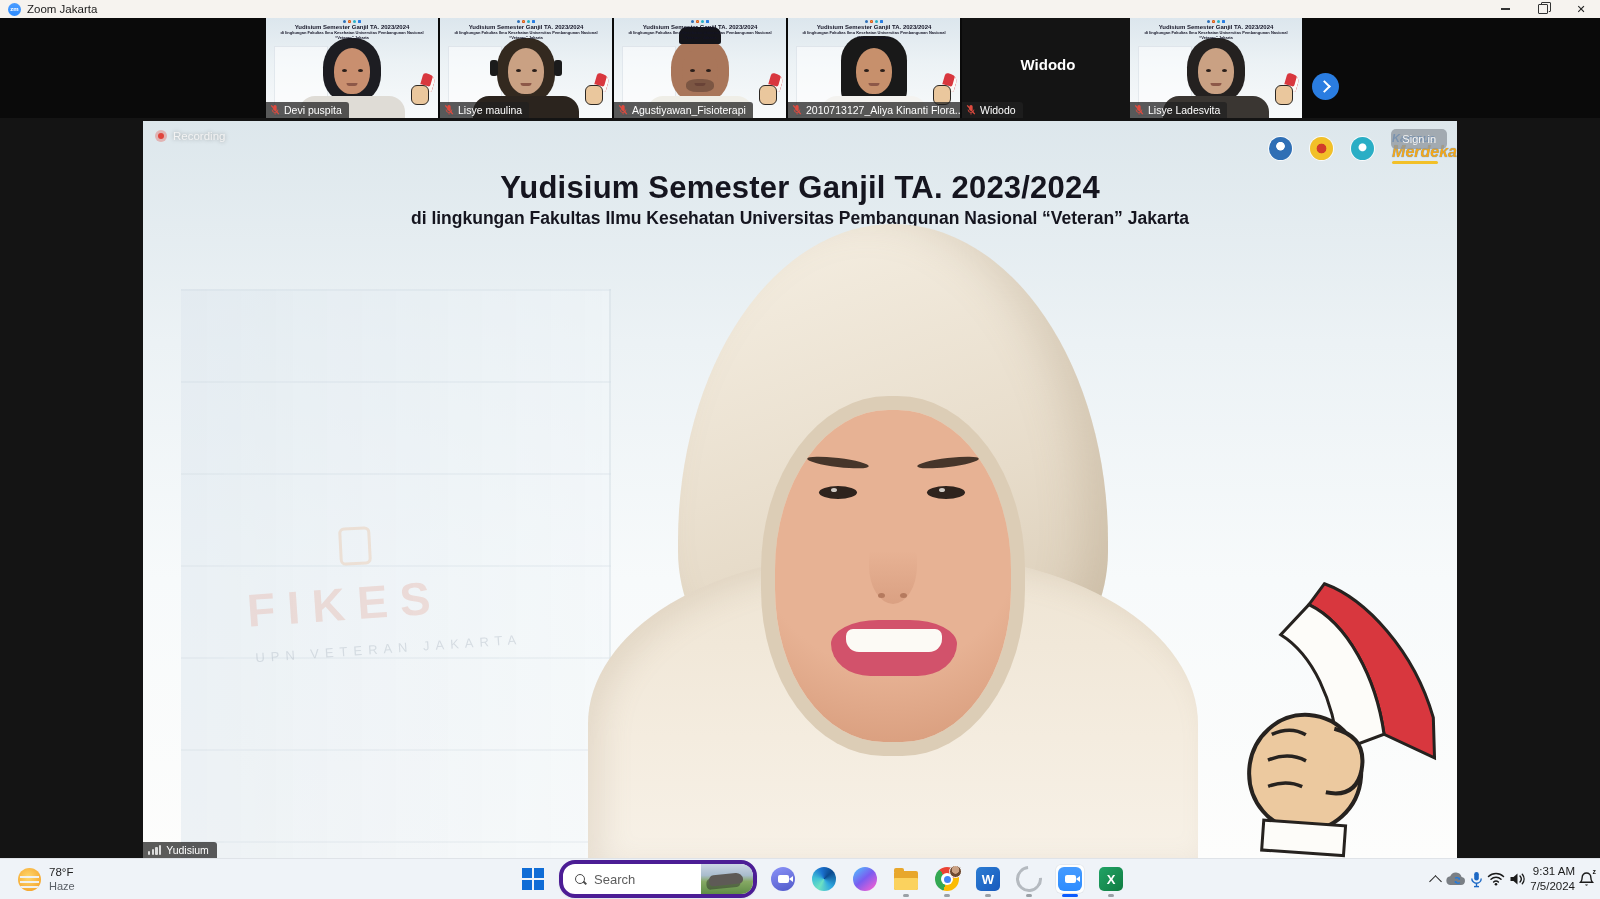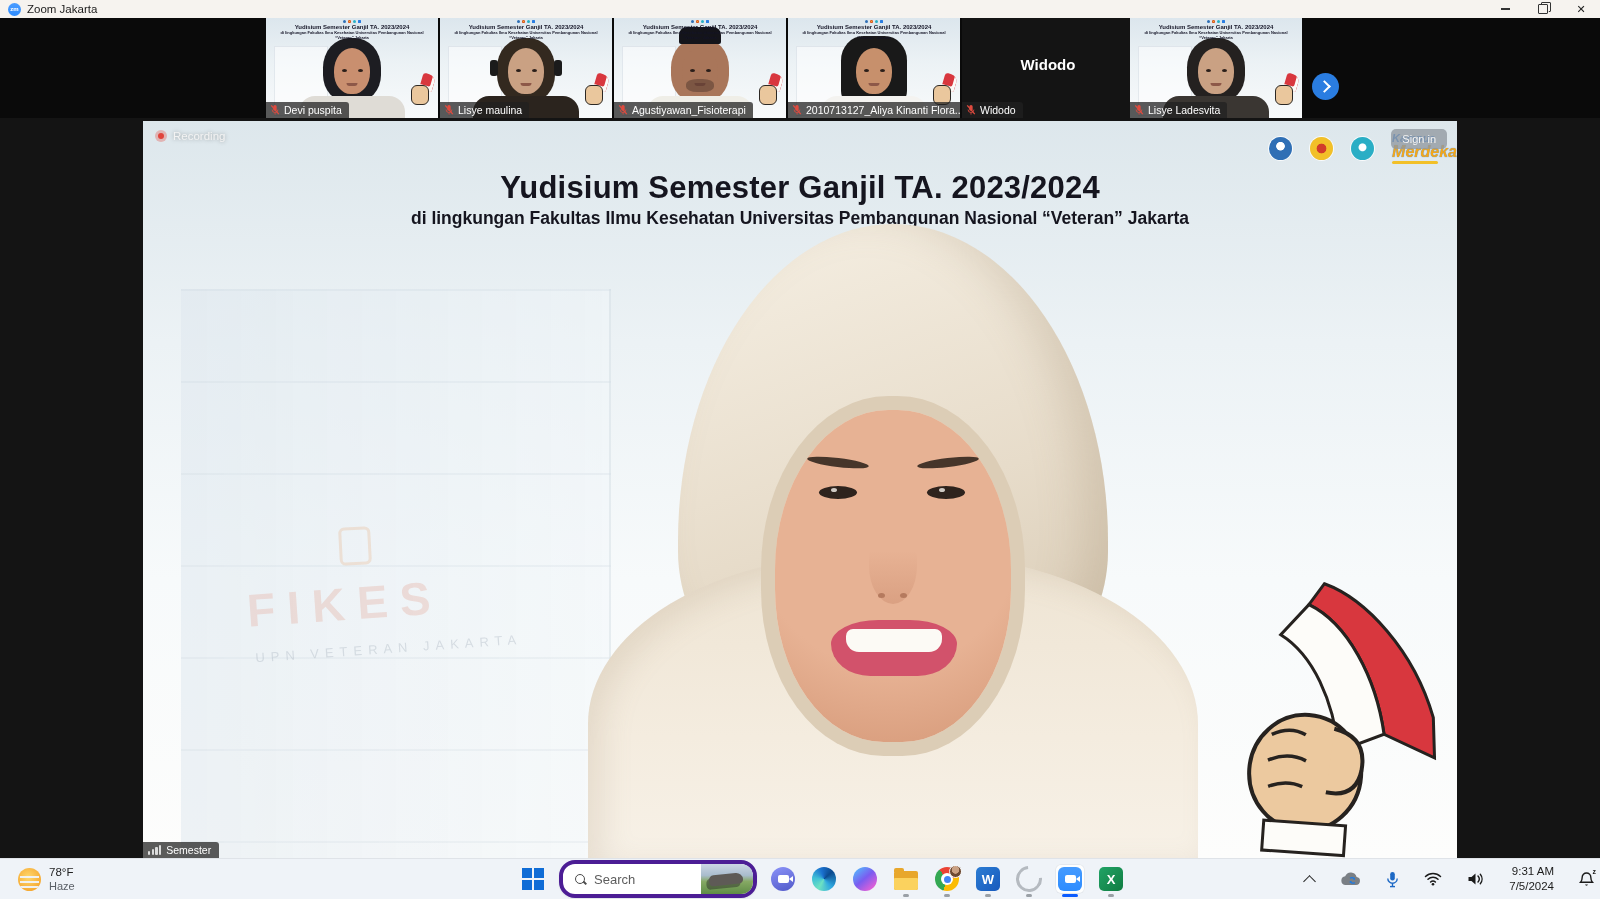--- a/index.html
+++ b/index.html
@@ -190,21 +190,21 @@
     font-size:13px;display:flex;align-items:center;justify-content:center;}
   .ic-spinner{width:20px;height:20px;border-radius:50%;border:3px solid #b5bac0;border-top-color:transparent;transform:rotate(40deg);}
   .zoom-wrap{background:rgba(255,255,255,.85);border-radius:6px;padding:3px;box-shadow:inset 0 0 0 1px #e4e8ee;}
   .ic-zoom{border-radius:6px;background:linear-gradient(180deg,#459bff,#2d8cff);display:flex;align-items:center;justify-content:center;}
   .cam{position:relative;width:11px;height:8px;background:#fff;border-radius:2px;}
   .cam::after{content:"";position:absolute;right:-4px;top:1px;border-top:3px solid transparent;border-bottom:3px solid transparent;border-right:4px solid #fff;}
   .ic-excel{border-radius:5px;background:linear-gradient(135deg,#21a366,#107c41);color:#fff;font-weight:700;
     font-size:13px;display:flex;align-items:center;justify-content:center;}
   .dot-zoom{width:16px;background:#0b5cff;}
 
-  .tb-tray{position:absolute;right:6px;top:0;height:40px;display:flex;align-items:center;gap:25px;}
+  .tb-tray{position:absolute;right:6px;top:0;height:40px;display:flex;align-items:center;gap:4px;}
   .chev-up{width:8px;height:8px;border-left:1.7px solid #222;border-top:1.7px solid #222;transform:rotate(45deg);margin-top:5px;}
   .tray-ic{display:flex;align-items:center;justify-content:center;}
   .clock{text-align:right;font-size:11.5px;color:#1b1b1b;line-height:1.3;}
   .bellwrap{position:relative;}
   .bell-z{position:absolute;right:-2px;top:-3px;font-size:7px;font-weight:700;color:#1b1b1b;}
 </style>
 </head>
 <body>
 
 <div class="screen">
@@ -455,21 +455,21 @@
     </div>
     <button class="signin">Sign in</button>
 
     <div class="speaker-tag">
       <span class="sig">
           <i class="sg1"></i>
           <i class="sg2"></i>
           <i class="sg3"></i>
           <i class="sg4"></i>
         </span>
-      <span>Semester</span>
+      <span>Yudisium</span>
     </div>
   </div>
 
   <div class="taskbar">
 
     <div class="tb-weather">
       <i class="sun"></i>
       <div>
         <div class="wx-temp">78°F</div>
         <div class="wx-cond">Haze</div>

